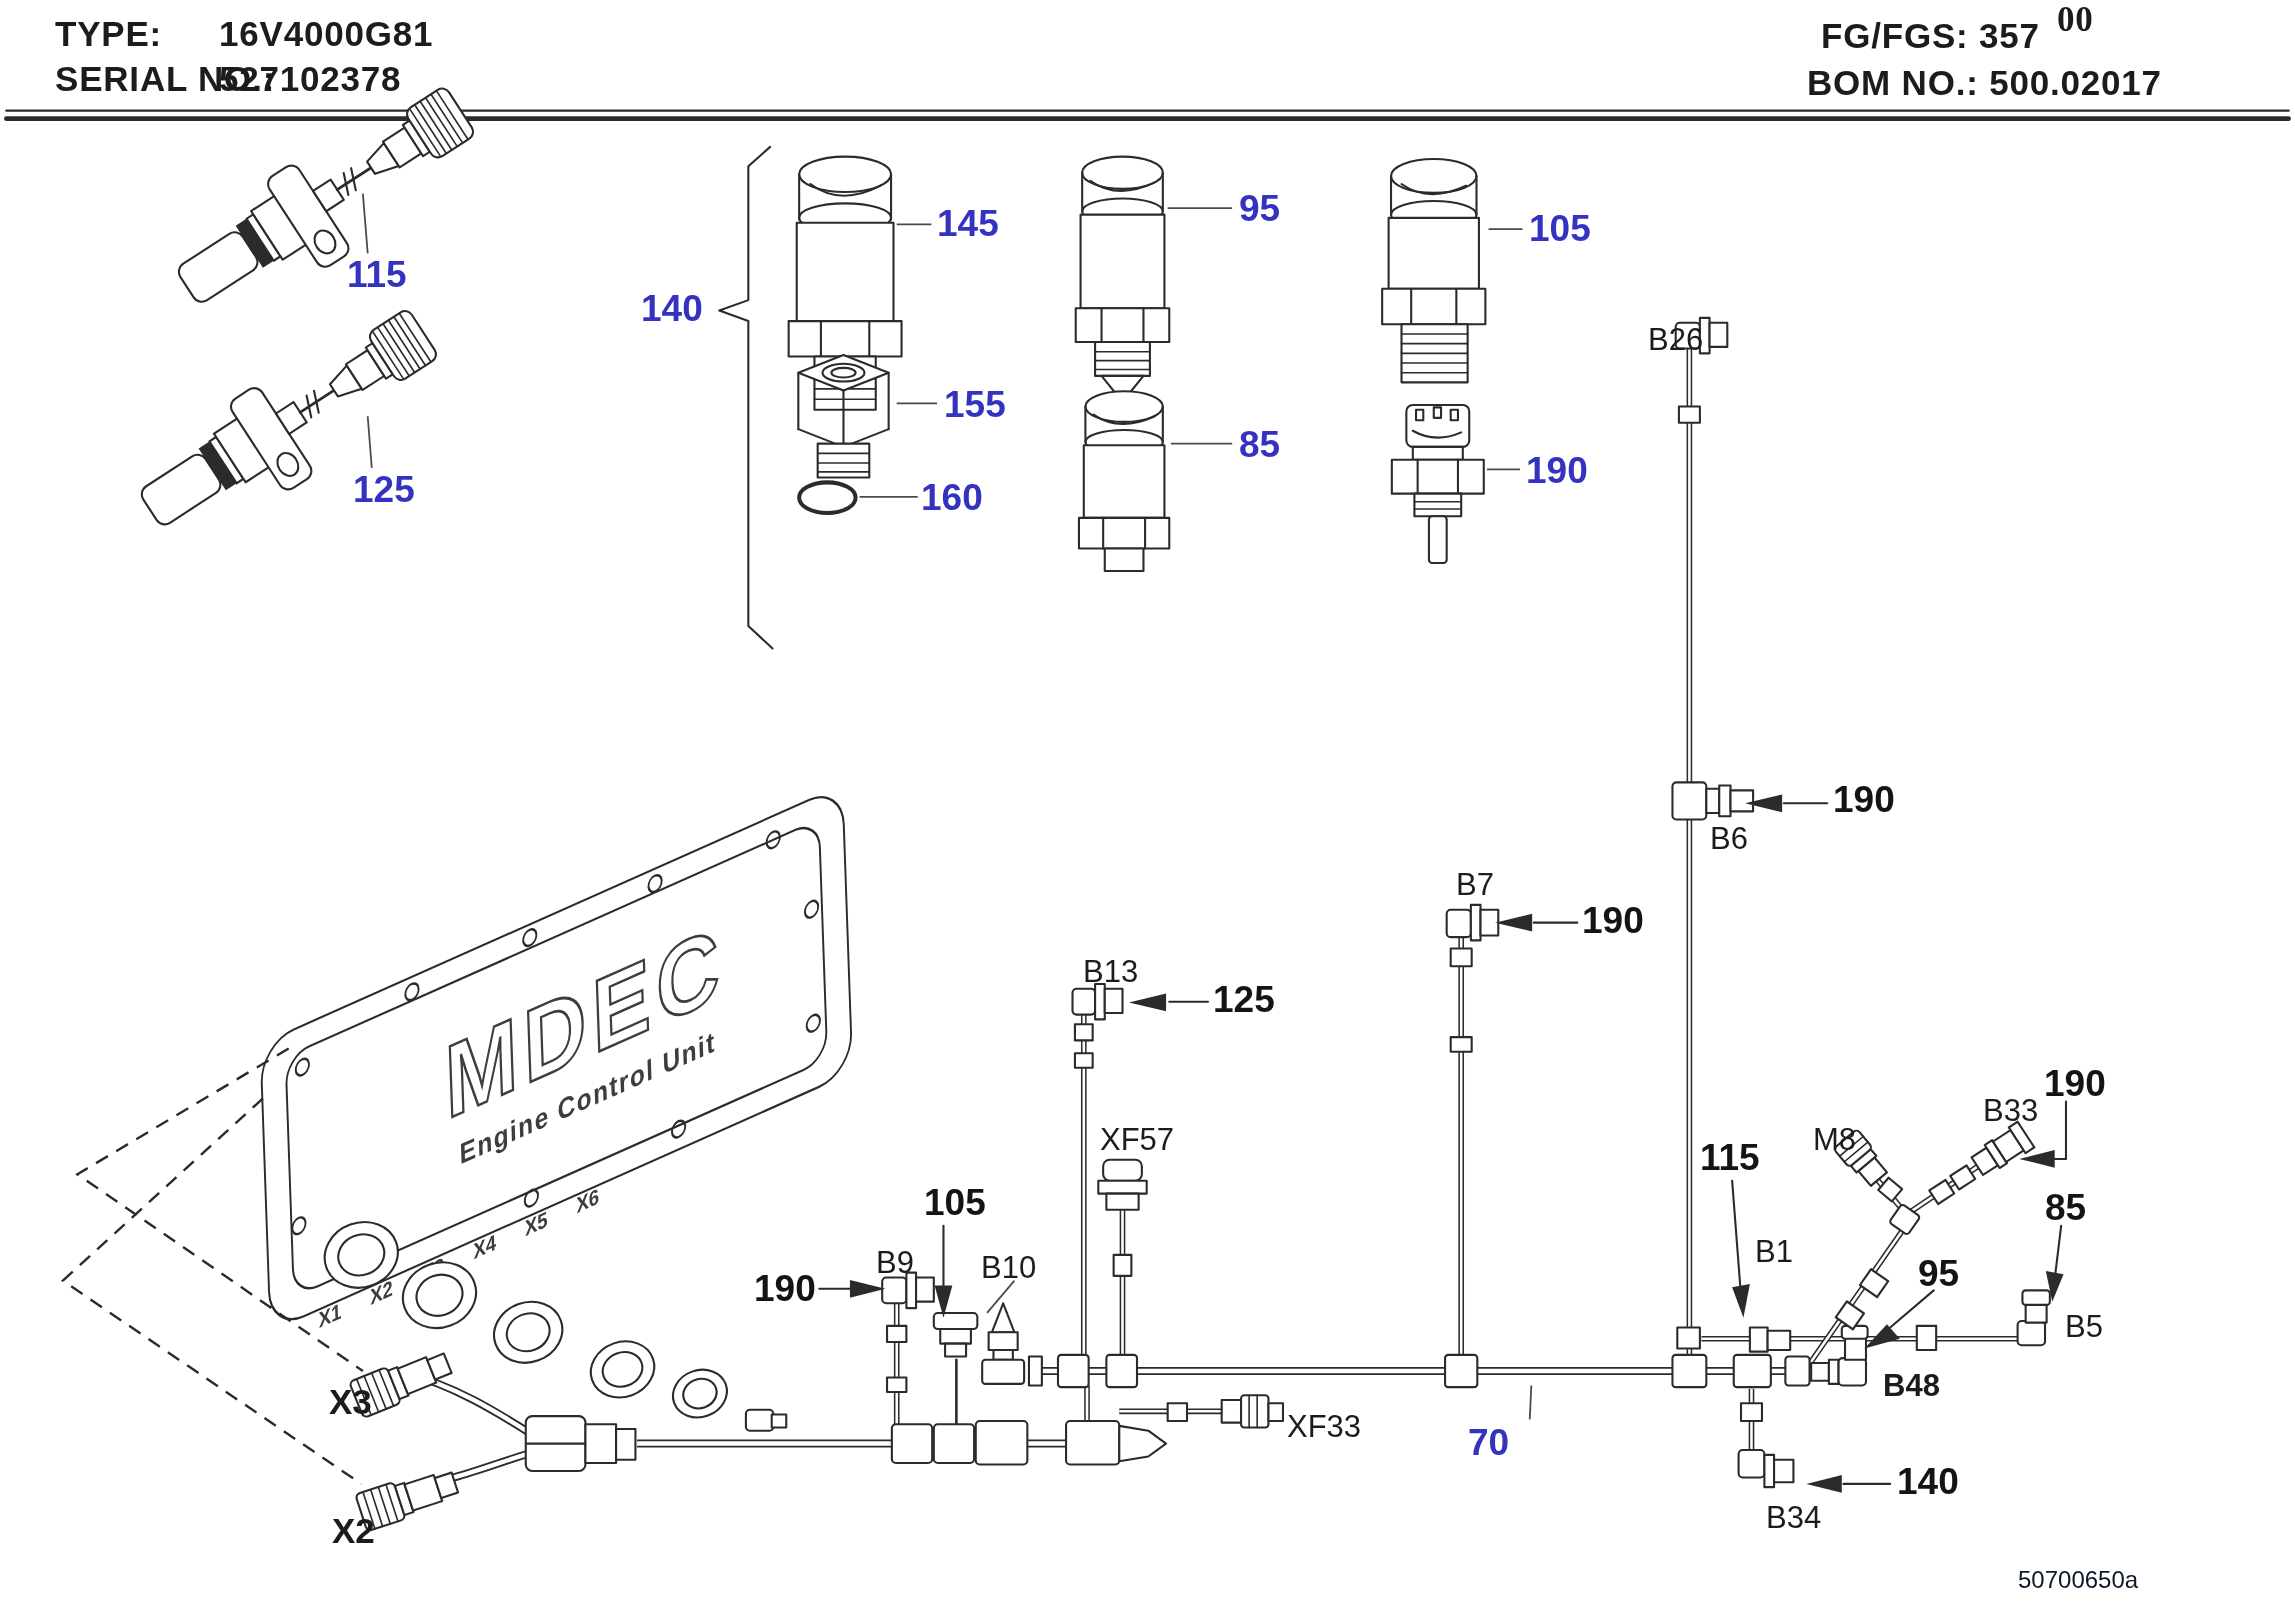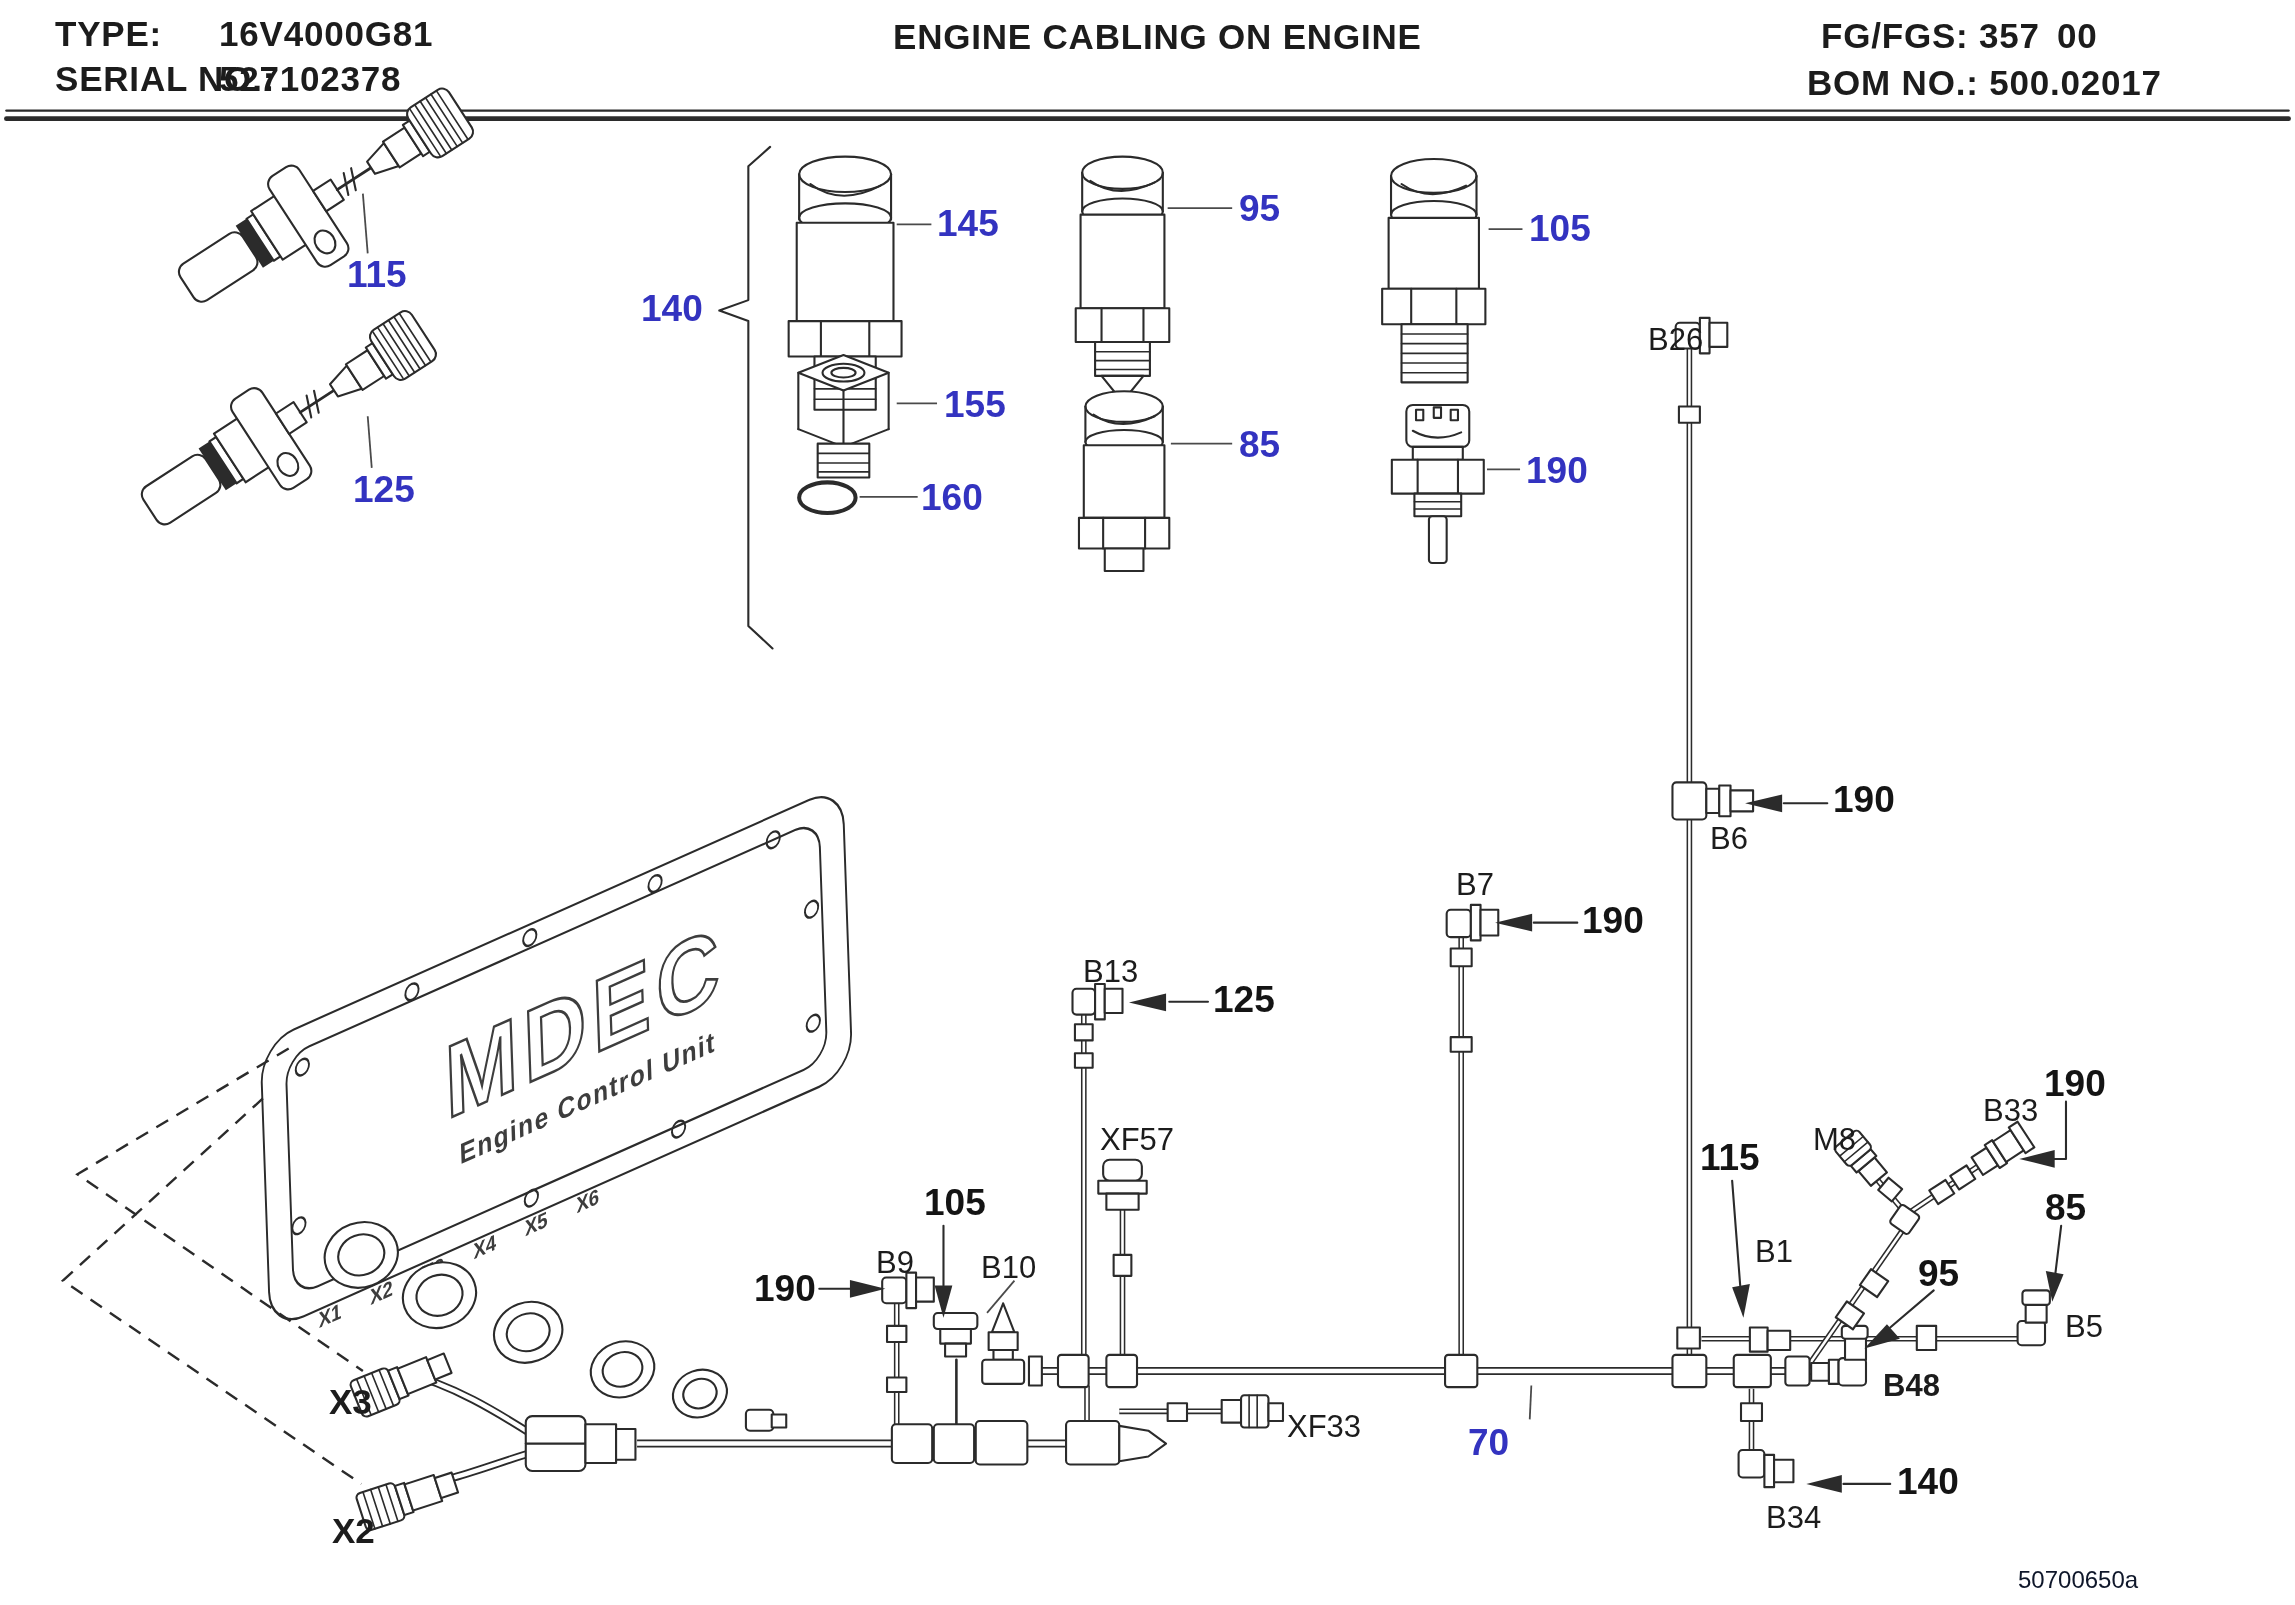--- a/index.html
+++ b/index.html
@@ -499,23 +499,22 @@
       <polygon class="fb" points="2240,1840 2284,1829 2284,1851"></polygon>
 
       <line class="thin" x1="1899" y1="1718" x2="1897" y2="1760"></line>
     </g>
   </svg>
 
   <div class="lbl hdr" style="left:55px;top:16px;">TYPE:</div>
   <div class="lbl hdr" style="left:219px;top:16px;">16V4000G81</div>
   <div class="lbl hdr" style="left:55px;top:61px;">SERIAL NO.:</div>
   <div class="lbl hdr" style="left:219px;top:61px;">527102378</div>
-  <div class="lbl hdr" style="left:893px;top:19.4px;">ENGINE CABLING ON ENGINE</div>
   <div class="lbl hdr" style="left:1821px;top:18px;">FG/FGS: 357</div>
-  <div class="lbl hdr" style="left:2057px;top:18px;">00</div>
+  <div class="lbl hdr" style="left:2057px;top:2px;font-family:Liberation Serif, serif;">00</div>
   <div class="lbl hdr" style="left:1807px;top:65px;">BOM NO.: 500.02017</div>
 
   <div class="lbl blue" style="left:347px;top:256px;">115</div>
   <div class="lbl blue" style="left:353px;top:471px;">125</div>
   <div class="lbl blue" style="left:641px;top:290px;">140</div>
   <div class="lbl blue" style="left:937px;top:205px;">145</div>
   <div class="lbl blue" style="left:944px;top:386px;">155</div>
   <div class="lbl blue" style="left:921px;top:479px;">160</div>
   <div class="lbl blue" style="left:1239px;top:190px;">95</div>
   <div class="lbl blue" style="left:1239px;top:426px;">85</div>

